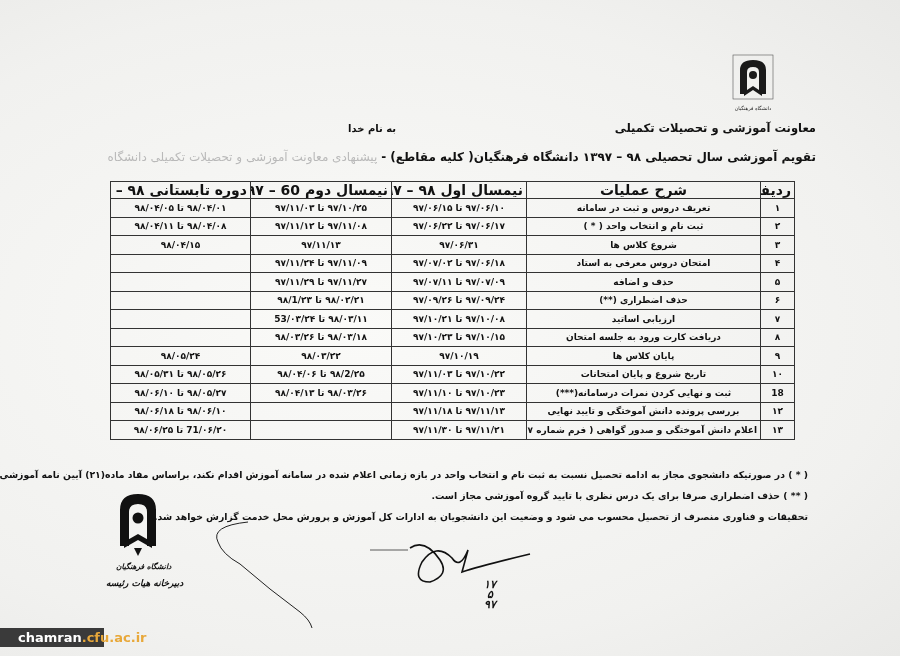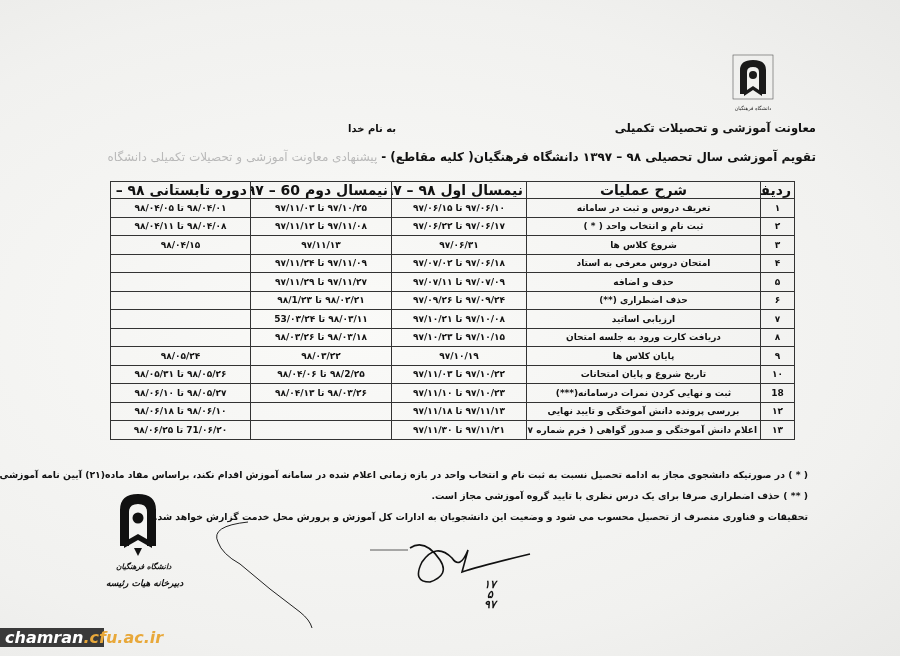--- a/index.html
+++ b/index.html
@@ -69,22 +69,22 @@
     }
     .signature {
       position: absolute; left: 200px; top: 520px; width: 380px; height: 110px;
     }
     .sig-date {
       position: absolute; left: 484px; top: 580px; font-size: 11px; font-weight: bold;
       text-align: center; line-height: 10px; font-style: italic;
     }
     .watermark {
       position: absolute; left: 0; top: 628px; width: 104px; height: 19px;
-      background: #3a3a3a; color: #fff; font-size: 16px; font-weight: bold; font-style: italic;
-      line-height: 19px; padding-left: 5px; box-sizing: border-box; white-space: nowrap;
+      background: #3a3a3a; color: #fff; font-size: 13px; font-weight: bold; 
+      line-height: 19px; padding-left: 18px; box-sizing: border-box; white-space: nowrap;
     }
     .watermark .accent { color: #e8a83a; }
   </style>
 </head>
 <body>
 
 <div class="page">
 
   <div class="logo-top">
     <svg width="42" height="46" viewBox="0 0 42 46">

